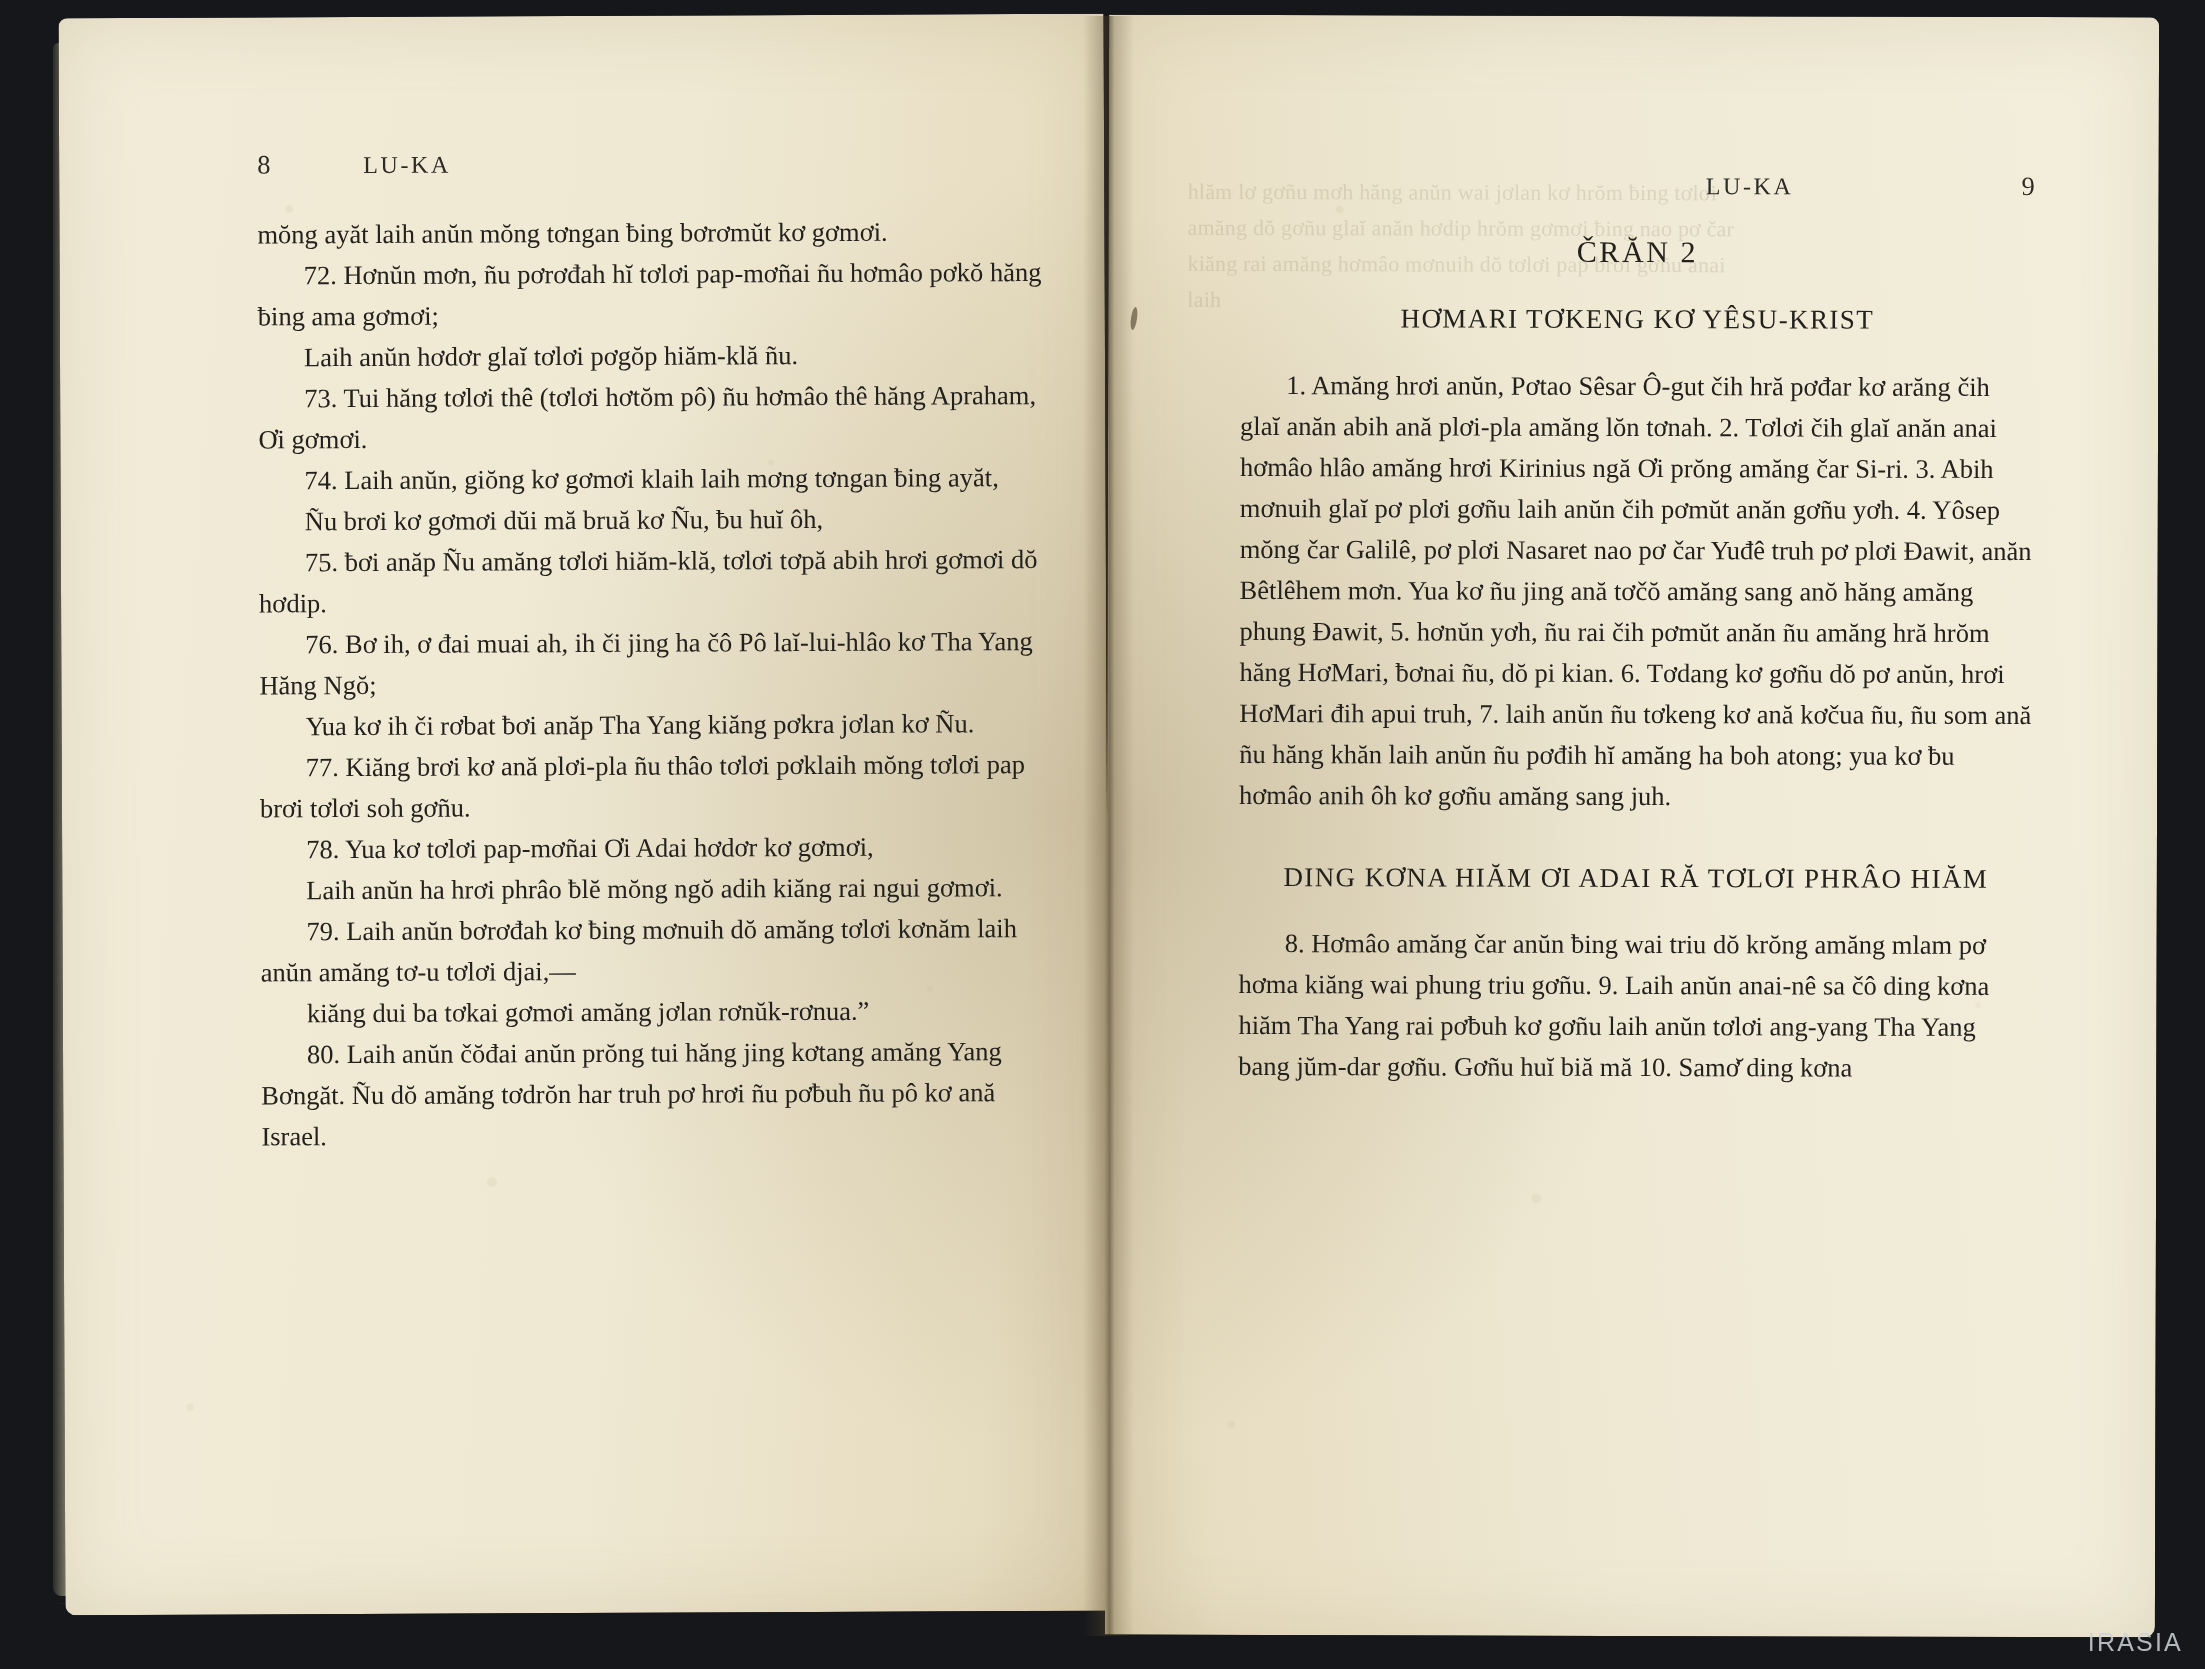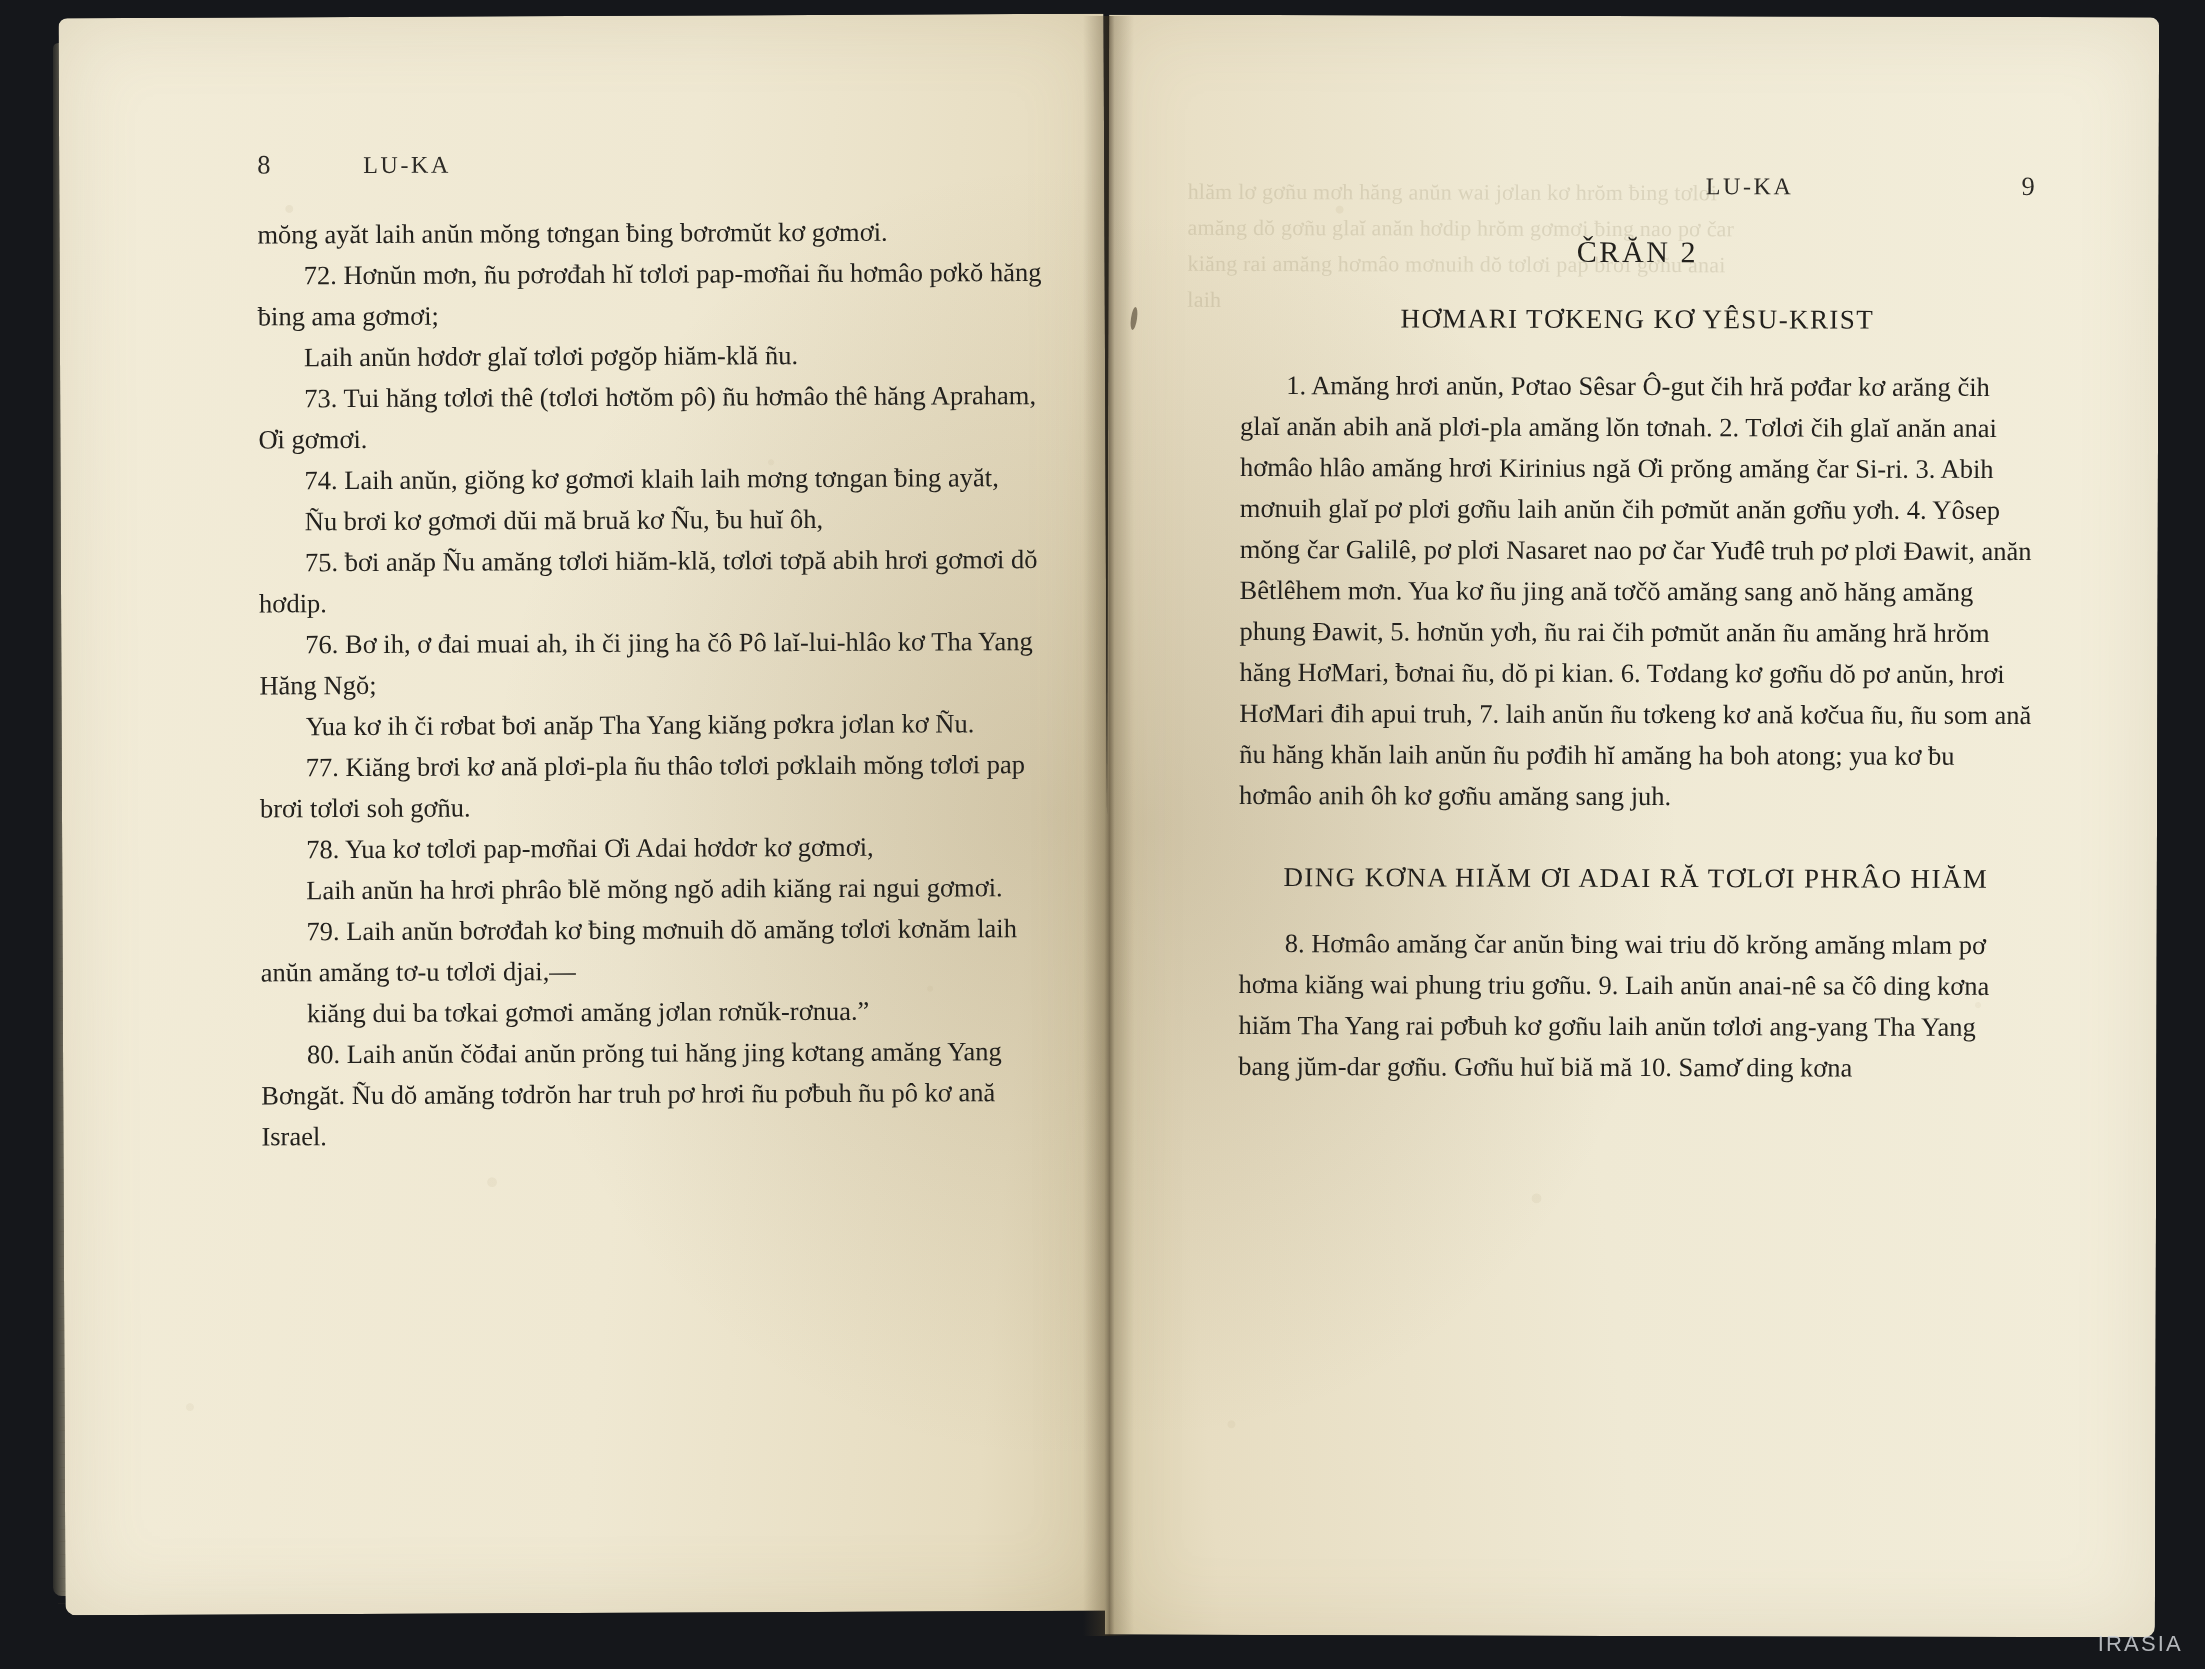--- a/index.html
+++ b/index.html
@@ -178,21 +178,21 @@
     text-align: justify;
     text-justify: inter-word;
   }
 
   .watermark {
     position: absolute;
     right: 23px;
     bottom: 12.4px;
     color: #cfd2d6;
     font-family: "Liberation Sans", sans-serif;
-    font-size: 22px;
+    font-size: 25px;
     letter-spacing: 2.2px;
     opacity: .85;
   }
 </style>
 </head>
 <body>
 
 <div id="scene">
 
   <div class="book">

